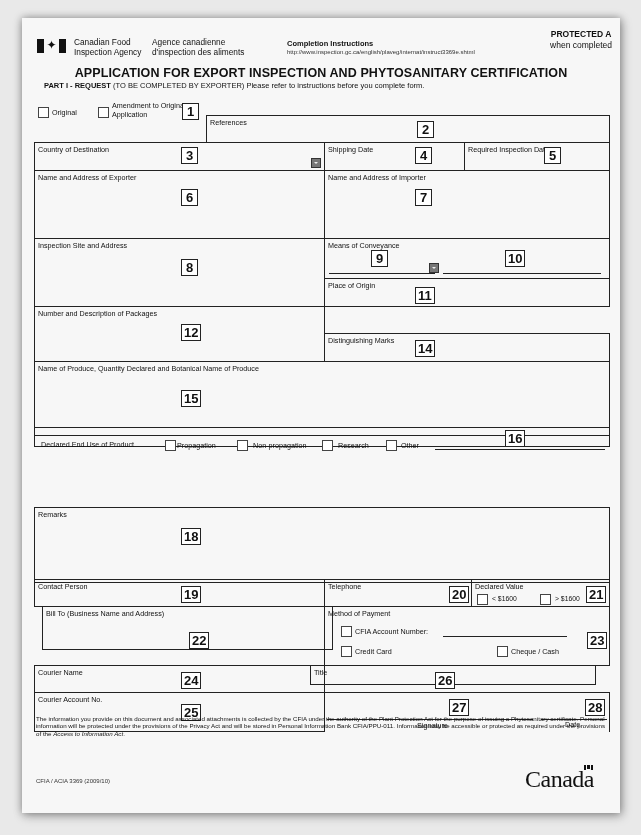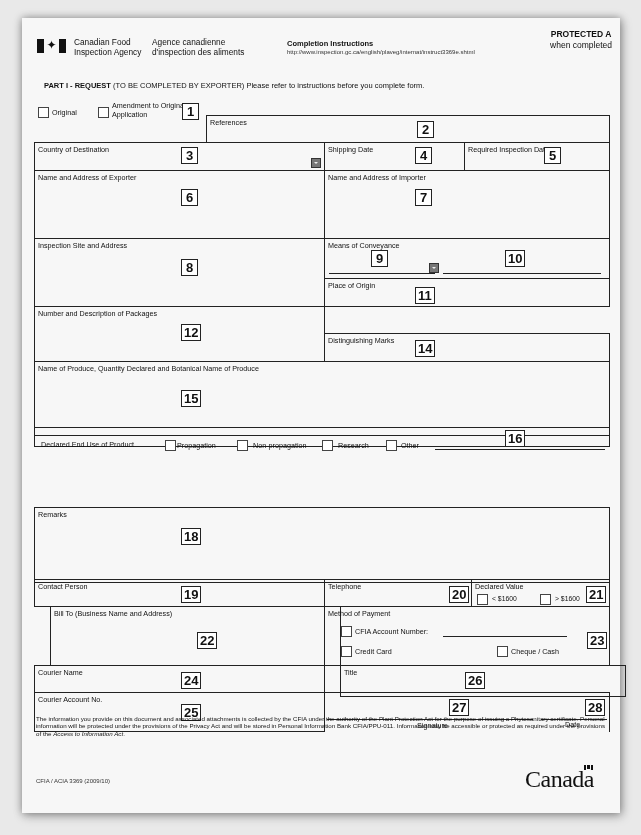--- a/index.html
+++ b/index.html
@@ -62,20 +62,21 @@
   </div>
   <div class="dept-fr">
     <div>Agence canadienne</div>
       <div>d'inspection des aliments</div>
   </div>
   <div class="instr-title">Completion Instructions</div>
   <div class="instr-url">http://www.inspection.gc.ca/english/plaveg/internat/instruct3369e.shtml</div>
   <div class="protected">
     <b>PROTECTED A</b><span>when completed</span>
   </div>
+  <div class="form-title">APPLICATION FOR EXPORT INSPECTION AND PHYTOSANITARY CERTIFICATION</div>
   <div class="part-line"><b>PART I - REQUEST</b><span> (TO BE COMPLETED BY EXPORTER) Please refer to instructions before you complete form.</span></div>
 
   <div class="form">
 
     <div class="cb" style="left:4px;top:12px"></div>
     <div class="cbl" style="left:18px;top:13px">Original</div>
     <div class="cb" style="left:64px;top:12px"></div>
     <div class="cbl" style="left:78px;top:6px;width:70px;overflow:hidden;white-space:nowrap;line-height:9px">
       <div>Amendment to Original</div>
         <div>Application</div>
@@ -171,41 +172,41 @@
     </div>
     <div class="cell" style="left:437px;top:464px;width:139px;height:28px">
       <div class="lbl">Declared Value</div>
       <div class="cb" style="left:5px;top:14px"></div>
       <div class="cbl" style="left:20px;top:15px;font-size:6.8px">&lt; $1600</div>
       <div class="cb" style="left:68px;top:14px"></div>
       <div class="cbl" style="left:83px;top:15px;font-size:6.8px">&gt; $1600</div>
       <div class="num" style="left:114px;top:6px">21</div>
     </div>
 
-    <div class="cell" style="left:16px;top:491px;width:291px;height:60px">
+    <div class="cell" style="left:8px;top:491px;width:291px;height:44px">
       <div class="lbl">Bill To (Business Name and Address)</div>
       <div class="num" style="left:146px;top:25px">22</div>
     </div>
     <div class="cell" style="left:290px;top:491px;width:286px;height:60px">
       <div class="lbl">Method of Payment</div>
       <div class="cb" style="left:16px;top:19px"></div>
       <div class="cbl" style="left:30px;top:20px">CFIA Account Number:</div>
       <div class="uline" style="left:118px;top:29px;width:124px"></div>
       <div class="cb" style="left:16px;top:39px"></div>
       <div class="cbl" style="left:30px;top:40px">Credit Card</div>
       <div class="cb" style="left:172px;top:39px"></div>
       <div class="cbl" style="left:186px;top:40px">Cheque / Cash</div>
       <div class="num" style="left:262px;top:25px">23</div>
     </div>
 
     <div class="cell" style="left:0;top:550px;width:291px;height:28px">
       <div class="lbl">Courier Name</div>
       <div class="num" style="left:146px;top:6px">24</div>
     </div>
-    <div class="cell" style="left:306px;top:550px;width:286px;height:32px">
+    <div class="cell" style="left:276px;top:550px;width:286px;height:20px">
       <div class="lbl">Title</div>
       <div class="num" style="left:124px;top:6px">26</div>
     </div>
 
     <div class="cell" style="left:0;top:577px;width:291px;height:40px">
       <div class="lbl">Courier Account No.</div>
       <div class="num" style="left:146px;top:11px">25</div>
     </div>
     <div class="cell" style="left:290px;top:577px;width:286px;height:40px;border-bottom:none">
       <div class="num" style="left:124px;top:6px">27</div>

